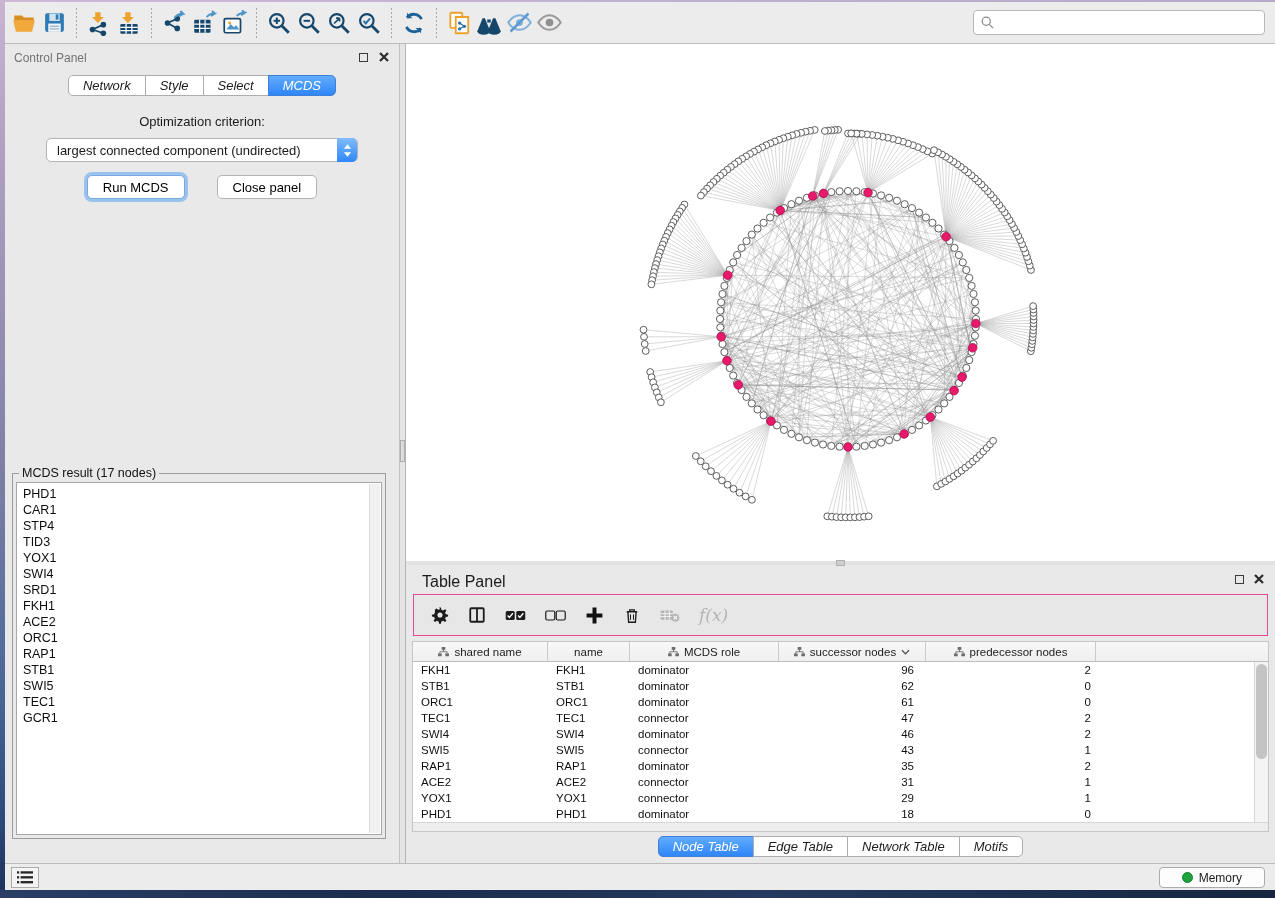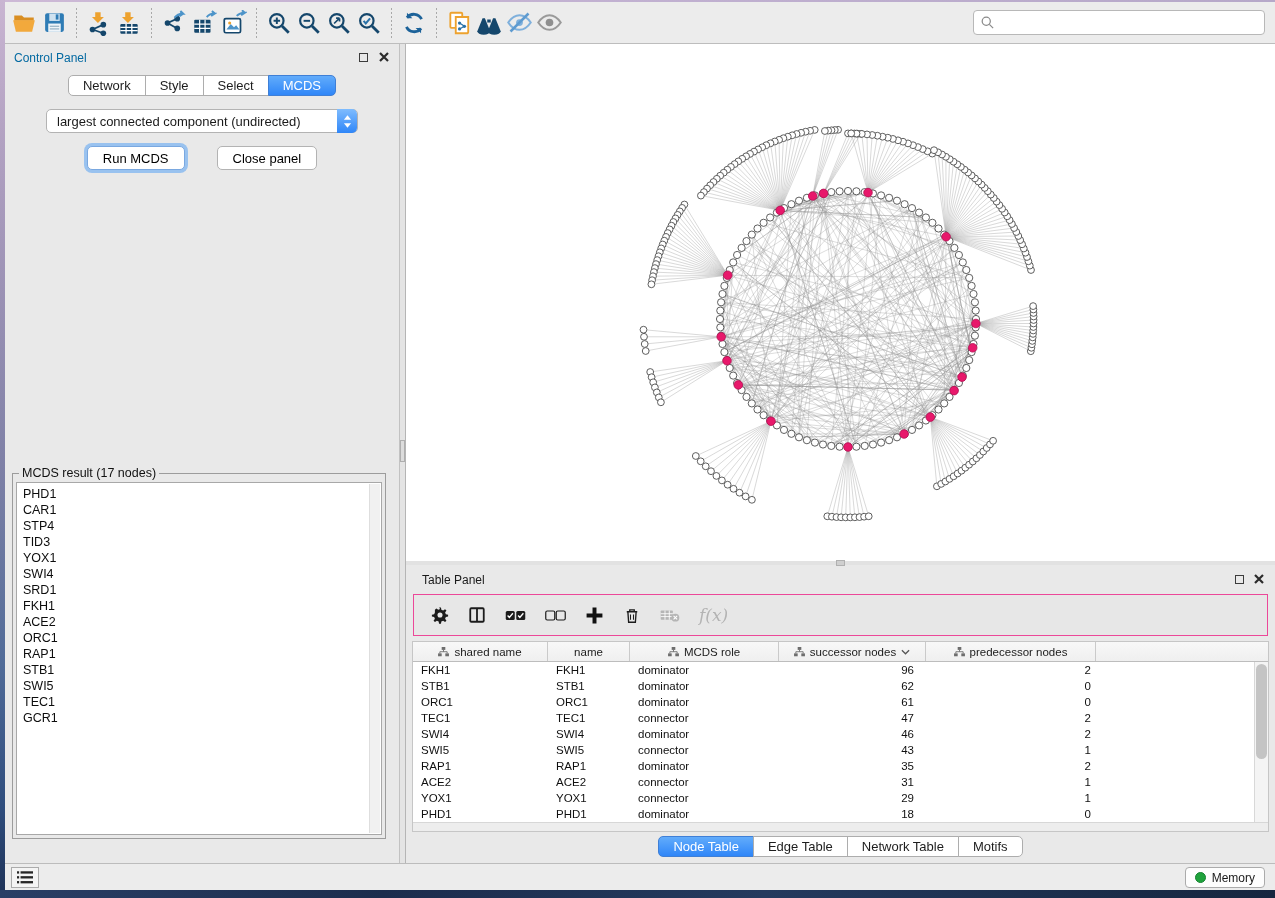--- a/index.html
+++ b/index.html
@@ -27,26 +27,26 @@
   .search-wrap input { width:100%; height:100%; border:1px solid #b8b8b8; border-radius:4px;
     background:#fff; padding:0 8px 0 26px; font-size:12px; outline:none; font-family:"Liberation Sans",sans-serif; }
   .search-glyph { position:absolute; left:7px; top:5px; }
 
   
   .main { position:absolute; left:0; top:42px; right:0; bottom:27px; }
 
   
   .control-panel { position:absolute; left:0; top:0; width:394px; bottom:0; background:#e9e9e9; }
   .panel-head { position:relative; height:26px; }
-  .panel-title { position:absolute; left:9px; top:7px; font-size:12px; color:#0369a1; }
+  .panel-title { position:absolute; left:9px; top:7px; font-size:12px; color:#737373; }
   .panel-ctl { position:absolute; top:7px; width:12px; height:12px; display:flex; align-items:center; justify-content:center; }
   .float-box { width:9px; height:9px; border:1.5px solid #3c3c3c; }
 
   .seg-tabs { height:30px; display:flex; justify-content:center; align-items:center; }
-  .seg { display:flex; }
+  .seg { display:flex;font-style:italic; }
   .seg-tab { height:21px; padding:0 14px; display:flex; align-items:center; justify-content:center;
     background:#fff; border:1px solid #adadad; margin-left:-1px; font-size:13px; color:#1d1d1d; }
   .seg-tab:first-child { border-radius:5px 0 0 5px; margin-left:0; }
   .seg-tab:last-child { border-radius:0 5px 5px 0; }
   .seg-tab.active { background:linear-gradient(#62acfb,#2f86f8); border-color:#3f7fd6; color:#fff; }
 
   .opt-label { text-align:center; margin-top:14px; font-size:13px; }
   .dd-row { display:flex; justify-content:center; margin-top:9px; }
   .dropdown { position:relative; width:312px; height:24px; background:#fff; border:1px solid #b3b3b3;
     border-radius:5px; display:flex; align-items:center; padding-left:10px; font-size:13px; }
@@ -87,21 +87,21 @@
   .net-title { font-size:12px; color:#1f1f1f; }
   .net-canvas { position:absolute; left:0; top:21px; right:0; bottom:0; background:#fff; }
 
   
   .hsplit { position:absolute; left:0; top:517px; right:0; height:4px; background:#e2e2e2; }
   .hsplit-handle { position:absolute; left:430px; top:516px; width:9px; height:6px; background:#cfcfcf; border:1px solid #b0b0b0; z-index:5; }
 
   
   .table-panel { position:absolute; left:0; top:521px; right:0; bottom:0; background:#e9e9e9; }
   .tp-head { position:relative; height:27px; }
-  .tp-title { position:absolute; left:16px; top:8px; font-size:12px; }
+  .tp-title { position:absolute; left:16px; top:8px; font-size:16px; }
   .tp-toolbar { position:absolute; left:7px; right:7px; top:29px; height:42px; background:#e7e7e7;
     border:1px solid #ec4899; display:flex; align-items:center; gap:19px; padding-left:17px; }
   .tp-tool { display:flex; align-items:center; justify-content:center; }
   .fx { font-family:"DejaVu Serif", serif; font-style:italic; font-size:17px; color:#b3b3b3; }
 
   .table-wrap { position:absolute; left:6px; right:6px; top:76px; height:191px; background:#fff; border:1px solid #c6c6c6; }
   .thead { display:flex; height:20px; background:linear-gradient(#f8f8f8,#efefef); border-bottom:1px solid #bdbdbd; }
   .th { display:flex; align-items:center; justify-content:center; gap:5px; font-size:11.5px; color:#1c1c1c;
     border-right:1px solid #cacaca; height:100%; }
   .th.filler { flex:1; border-right:none; }
@@ -116,21 +116,21 @@
   .vscroll { position:absolute; right:0; top:20px; bottom:9px; width:14px; background:#f4f4f4; border-left:1px solid #d8d8d8; }
   .vscroll-thumb { position:absolute; left:1px; right:1px; top:2px; height:95px; background:#c4c4c4; border-radius:6px; }
 
   .tp-tabs { position:absolute; left:0; right:0; top:271px; display:flex; justify-content:center; }
 
   
   .status-bar { position:absolute; left:0; bottom:0; right:0; height:27px; background:#ececec; border-top:1px solid #bcbcbc; }
   .status-list-btn { position:absolute; left:6px; top:3px; width:28px; height:21px; background:#f4f4f4;
     border:1px solid #ababab; display:flex; align-items:center; justify-content:center; }
   .memory-btn { position:absolute; right:10px; top:3px; height:21px; background:#fdfdfd; border:1px solid #ababab;
-    border-radius:4px; display:flex; align-items:center; gap:6px; padding:0 9px; font-size:12px; }
+    border-radius:4px; display:flex; align-items:center; gap:6px; padding:0 22px; font-size:12px; }
   .mem-dot { width:11px; height:11px; border-radius:50%; background:#1fa23c; border:1px solid #148230; }
 </style>
 </head>
 <body>
 
 <div class="screen">
   <div class="desktop-top"></div>
 
   <div class="app">
 
@@ -298,20 +298,21 @@
         </div>
         <div class="seg-tabs">
           <div class="seg">
             <div class="seg-tab">Network</div>
             <div class="seg-tab">Style</div>
             <div class="seg-tab">Select</div>
             <div class="seg-tab active">MCDS</div>
           </div>
         </div>
 
+        <div class="opt-label">Optimization criterion:</div>
         <div class="dd-row">
           <div class="dropdown">
             <span>largest connected component (undirected)</span>
             <span class="dd-stepper">
               <svg width="9" height="6" viewBox="0 0 10 6">
                   <path d="M5 0l4 5H1z" fill="#fff"></path>
                 </svg>
               <svg width="9" height="6" viewBox="0 0 10 6">
                   <path d="M5 6L1 1h8z" fill="#fff"></path>
                 </svg>

